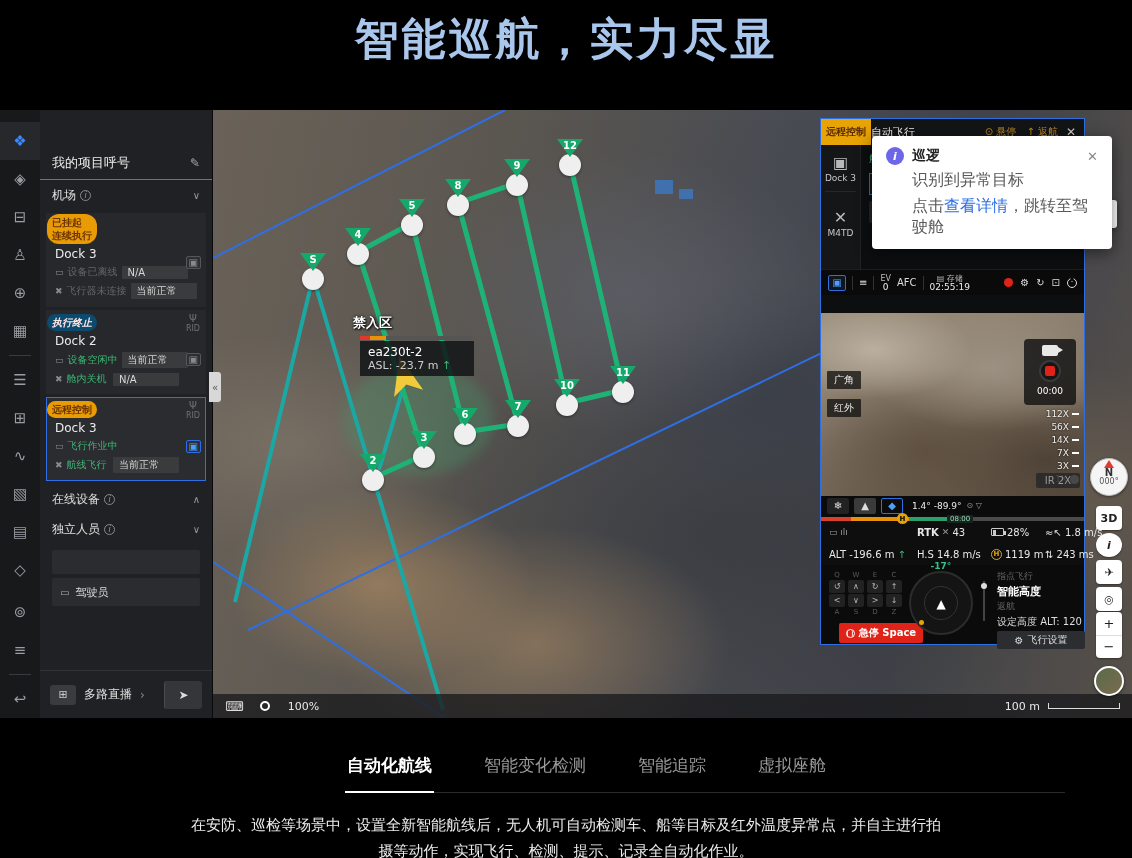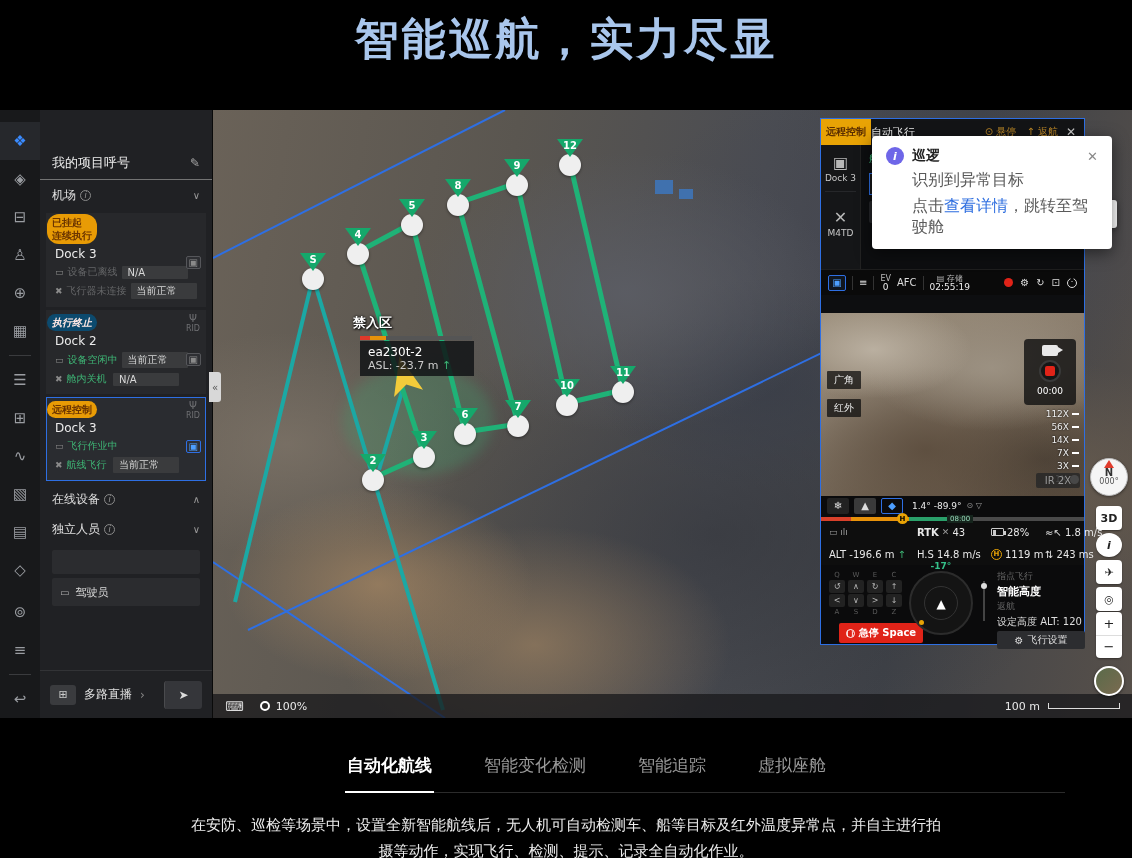--- a/index.html
+++ b/index.html
@@ -469,21 +469,21 @@
     <div class="tt-bar">
         <span class="r"></span>
         <span class="o"></span>
       </div>
     <div class="map-tt">
       <div class="t1">ea230t-2</div>
       <div class="t2"><span>ASL: -23.7 m</span> <span class="up">↑</span></div>
     </div>
     <div class="map-bottombar">
       <span class="kbd-ic">⌨</span>
-      <span style="display:flex;align-items:center;gap:6px;">
+      <span style="display:flex;align-items:center;gap:18px;">
         <span class="ring"></span>
         <span>100%</span>
       </span>
       <span class="scale-wrap">
         <span>100 m</span>
         <span class="scale-bracket"></span>
       </span>
     </div>
   </div>
 

